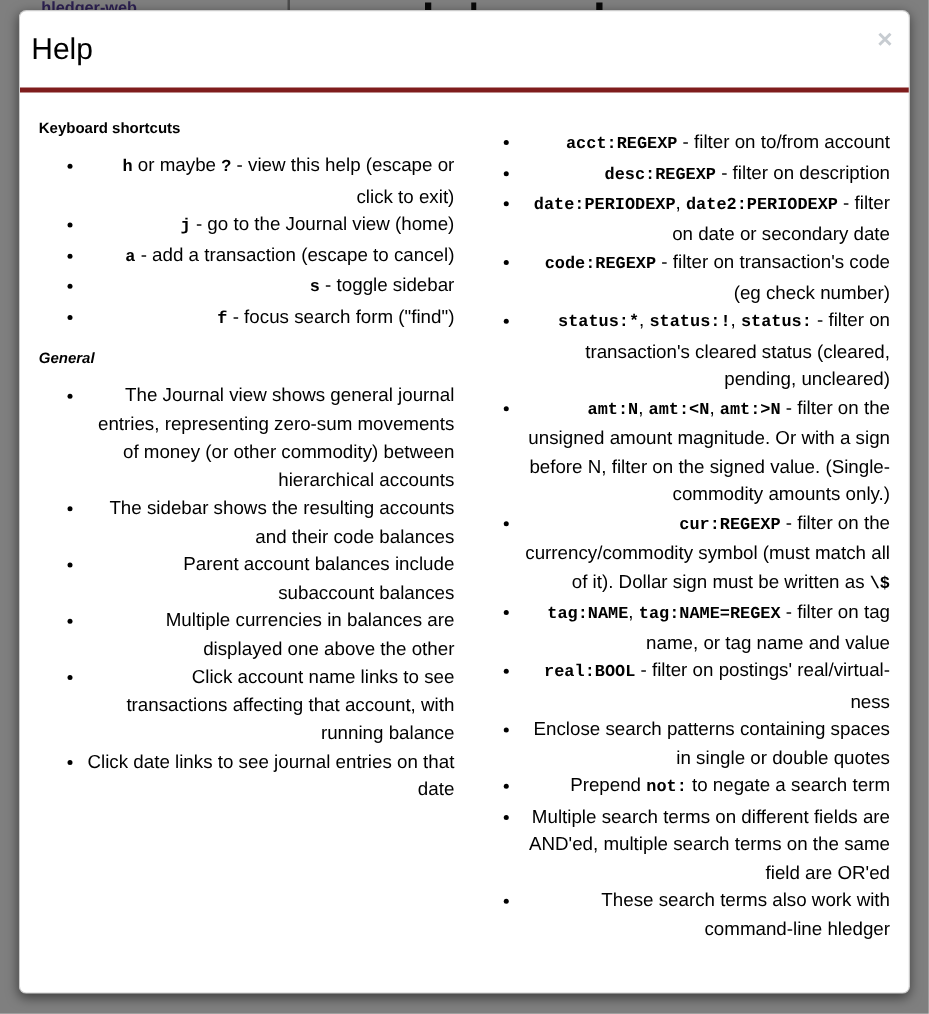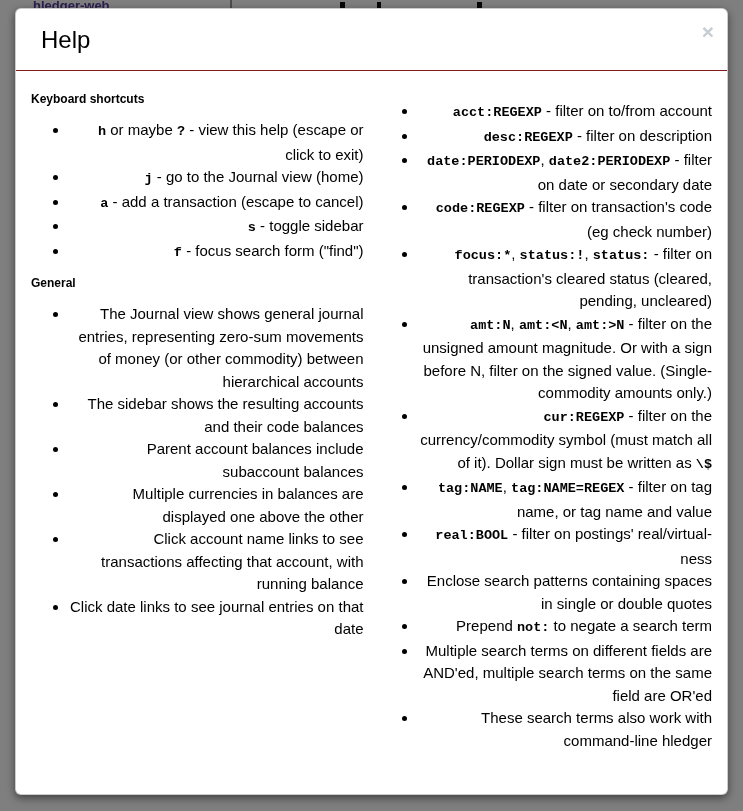--- a/index.html
+++ b/index.html
@@ -37,22 +37,22 @@
     position: absolute; left: 15px; top: 8px;
     width: 713px; height: 787px;
     background: #fff;
     border: 1px solid rgba(0,0,0,0.2);
     border-radius: 6px;
     box-shadow: 0 3px 9px rgba(0,0,0,0.5);
     z-index: 3;
   }
   .modal-header {
     position: relative;
-    padding: 14px 25px;
-    border-bottom: 1px solid #7f1d1d;
+    padding: 14px 9px;
+    border-bottom: 4px solid #7f1d1d;
   }
   .modal-title {
     margin: 0;
     font-size: 24px; font-weight: 400; line-height: 33px;
     color: #000;
   }
   .close {
     position: absolute; top: 12px; right: 13px;
     border: none; background: none; padding: 0;
     font-size: 21px; font-weight: bold; line-height: 1;
@@ -63,21 +63,21 @@
     padding: 19px 15px 10px 15px;
     display: grid;
     grid-template-columns: 1fr 1fr;
     column-gap: 16px;
   }
   .section-heading {
     margin: 0 0 10px 0;
     font-size: 12px; font-weight: bold; line-height: 19px;
     color: #000;
   }
-  .help-list + .section-heading { margin-top: 3px; }
+  .help-list + .section-heading { margin-top: 3px; font-style: italic; }
   .help-list {
     margin: 10px 0;
     padding-left: 38px;
     list-style: disc;
   }
   .help-list li {
     font-size: 15px; line-height: 22.5px; color: #000; text-align: right;
   }
   .help-list code {
     font-family: "Liberation Mono", monospace;
@@ -124,21 +124,21 @@
           <li>Click account name links to see transactions affecting that account, with running balance</li>
           <li>Click date links to see journal entries on that date</li>
         </ul>
       </div>
     <div class="col">
         <ul class="help-list">
           <li><code>acct:REGEXP</code> - filter on to/from account</li>
           <li><code>desc:REGEXP</code> - filter on description</li>
           <li><code>date:PERIODEXP</code>, <code>date2:PERIODEXP</code> - filter on date or secondary date</li>
           <li><code>code:REGEXP</code> - filter on transaction's code (eg check number)</li>
-          <li><code>focus:*</code>, <code>status:!</code>, <code>status:</code> - filter on transaction's cleared status (cleared, pending, uncleared)</li>
+          <li><code>status:*</code>, <code>status:!</code>, <code>status:</code> - filter on transaction's cleared status (cleared, pending, uncleared)</li>
           <li><code>amt:N</code>, <code>amt:&lt;N</code>, <code>amt:&gt;N</code> - filter on the unsigned amount magnitude. Or with a sign before N, filter on the signed value. (Single-commodity amounts only.)</li>
           <li><code>cur:REGEXP</code> - filter on the currency/commodity symbol (must match all of it). Dollar sign must be written as <code>\$</code></li>
           <li><code>tag:NAME</code>, <code>tag:NAME=REGEX</code> - filter on tag name, or tag name and value</li>
           <li><code>real:BOOL</code> - filter on postings' real/virtual-ness</li>
           <li>Enclose search patterns containing spaces in single or double quotes</li>
           <li>Prepend <code>not:</code> to negate a search term</li>
           <li>Multiple search terms on different fields are AND'ed, multiple search terms on the same field are OR'ed</li>
           <li>These search terms also work with command-line hledger</li>
         </ul>
       </div>

